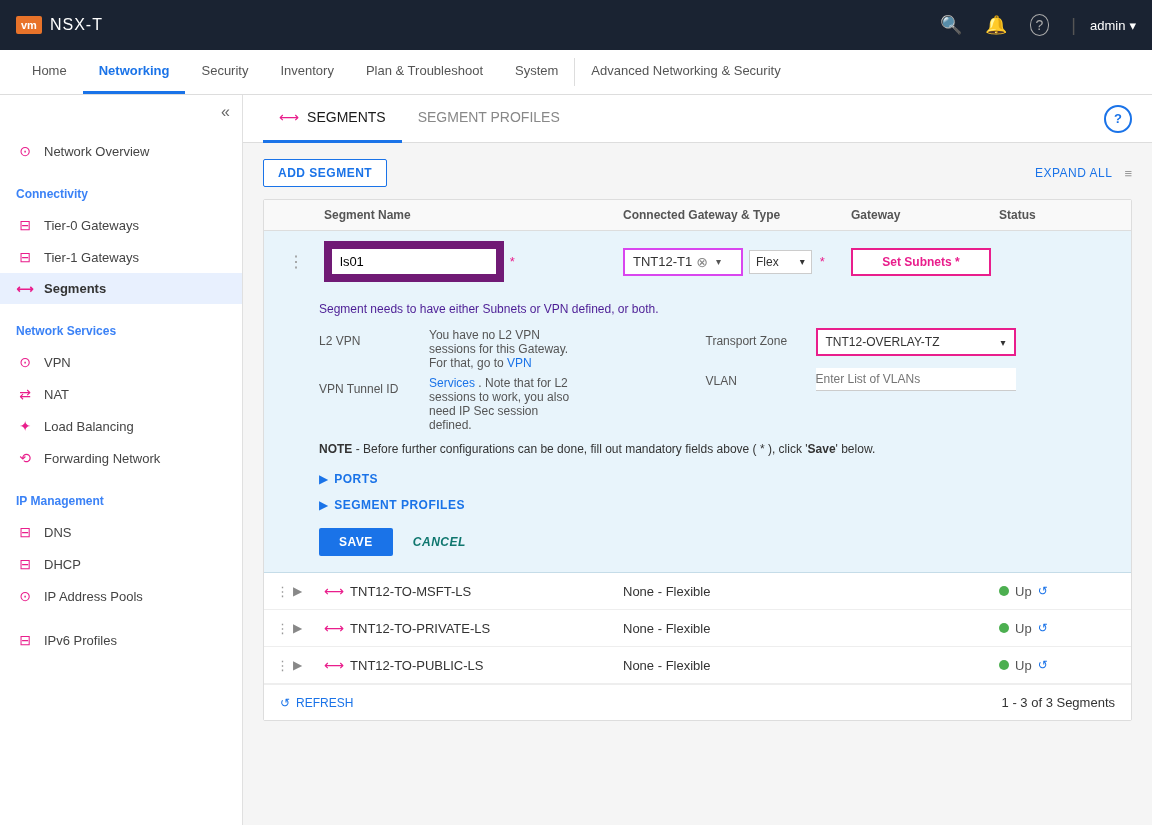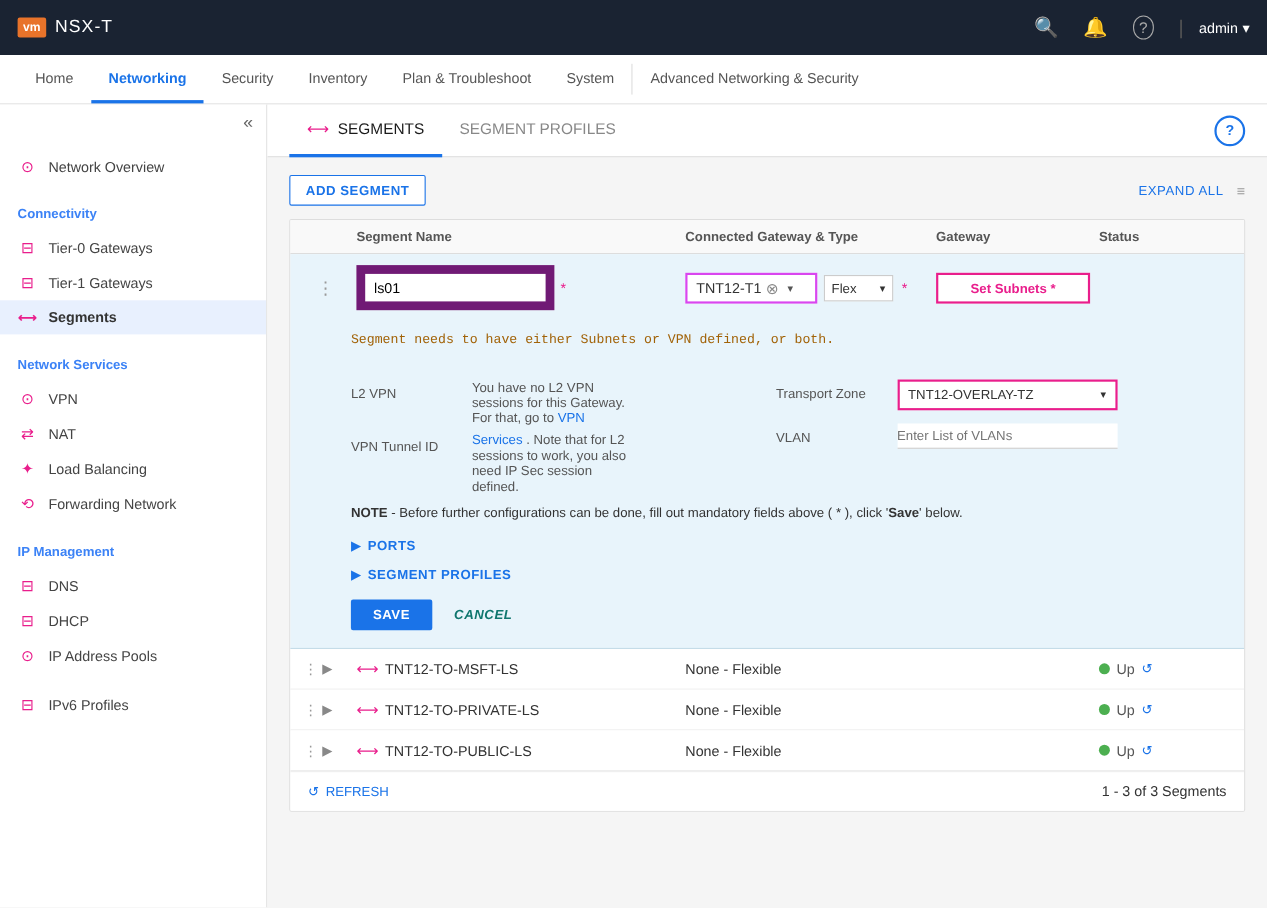--- a/index.html
+++ b/index.html
@@ -61,21 +61,21 @@
     .drag-handle { color: #999; font-size: 16px; cursor: grab; text-align: center; }
     .segment-name-input { border: 8px solid #701a75; padding: 5px 8px; font-size: 13px; width: 180px; outline: none; background: white; }
     .required-star { color: #e91e8c; margin-left: 2px; }
     .gateway-field { display: flex; align-items: center; gap: 6px; }
     .gateway-input { border: 2px solid #e91e8c; padding: 5px 8px; font-size: 13px; background: white; display: flex; align-items: center; gap: 4px; min-width: 120px; }
     .gateway-dropdown { border: 1px solid #ccc; padding: 5px 6px; font-size: 12px; background: white; display: flex; align-items: center; gap: 3px; cursor: pointer; }
     .set-subnets-btn { border: 2px solid #e91e8c; color: #e91e8c; padding: 5px 10px; background: white; cursor: pointer; font-size: 12px; font-weight: 600; white-space: nowrap; }
 
     
     .expanded-content { padding: 10px 55px 16px 55px; }
-    .note-text { font-size: 12px; color: #a16207; margin-bottom: 29px; font-family: Liberation Mono, monospace; }
+    .note-text { font-size: 12px; color: #4c1d95; margin-bottom: 12px; }
     .field-row { display: flex; align-items: flex-start; gap: 10px; }
     .field-label { font-size: 12px; color: #555; min-width: 100px; padding-top: 6px; font-weight: 500; }
     .field-value { font-size: 12px; color: #555; flex: 1; }
     .field-value a { color: #1a73e8; text-decoration: none; }
     .transport-zone-select { border: 2px solid #e91e8c; padding: 5px 8px; font-size: 12px; background: white; display: flex; align-items: center; justify-content: space-between; gap: 8px; min-width: 200px; cursor: pointer; }
     .vlan-input { border: none; border-bottom: 1px solid #ccc; padding: 4px 0; font-size: 12px; width: 200px; outline: none; color: #999; }
     .note-bold { font-size: 12px; margin-bottom: 12px; }
     .note-bold strong { font-weight: 700; }
 
     

